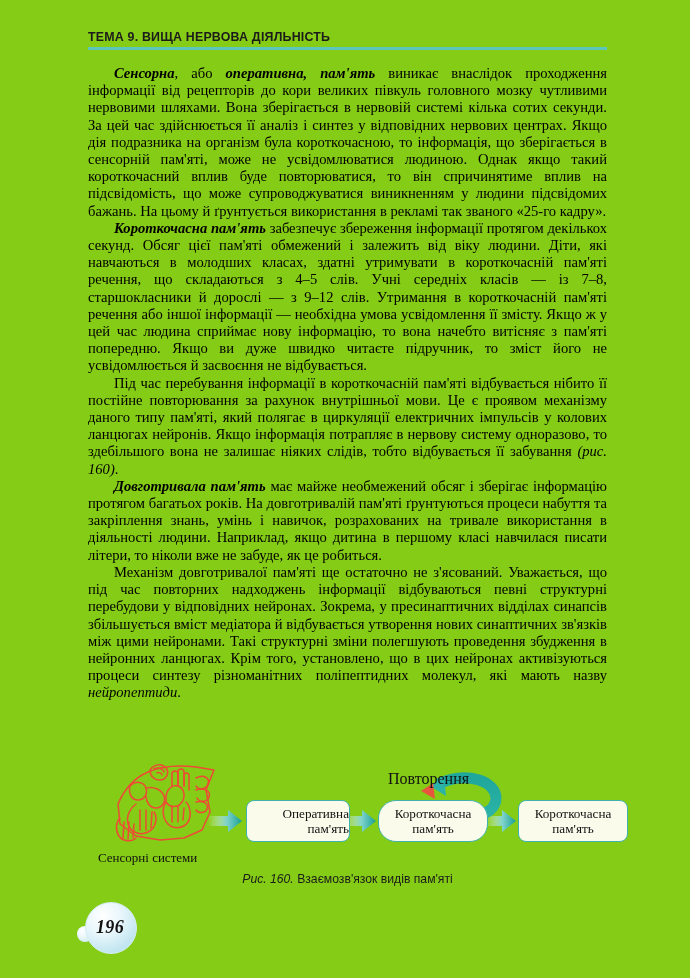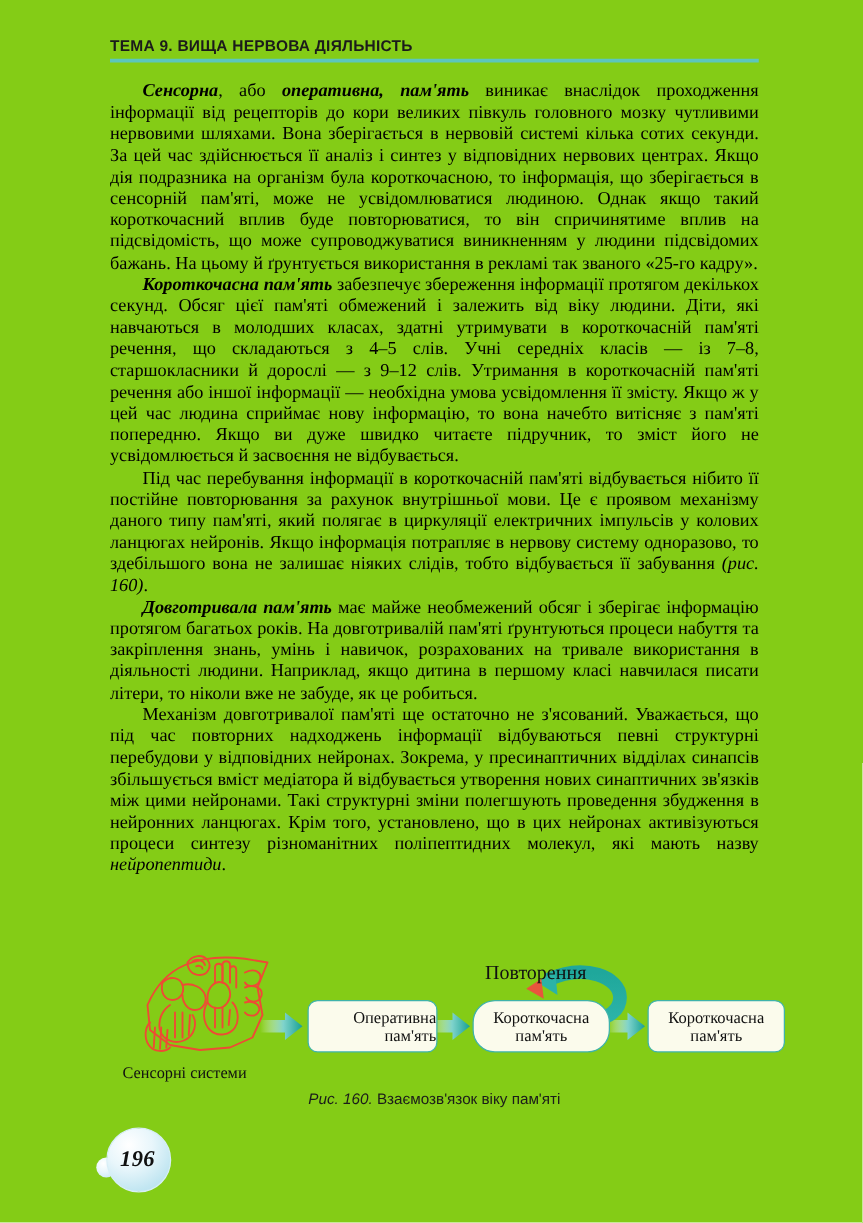--- a/index.html
+++ b/index.html
@@ -294,21 +294,21 @@
         <span>Короткочасна</span>
         <span>пам'ять</span>
       </div>
       <div class="mbox" id="box-long">
         <span>Короткочасна</span>
         <span>пам'ять</span>
       </div>
 
     </div>
 
-    <div class="fig-caption"><span class="cap-num">Рис. 160.</span><span> Взаємозв'язок віку пам'яті</span></div>
+    <div class="fig-caption"><span class="cap-num">Рис. 160.</span><span> Взаємозв'язок видів пам'яті</span></div>
   </div>
 
   <div class="folio">
     <div class="folio-dot"></div>
     <div class="folio-bubble"></div>
     <div class="folio-num">196</div>
   </div>
 
 </div>
 

